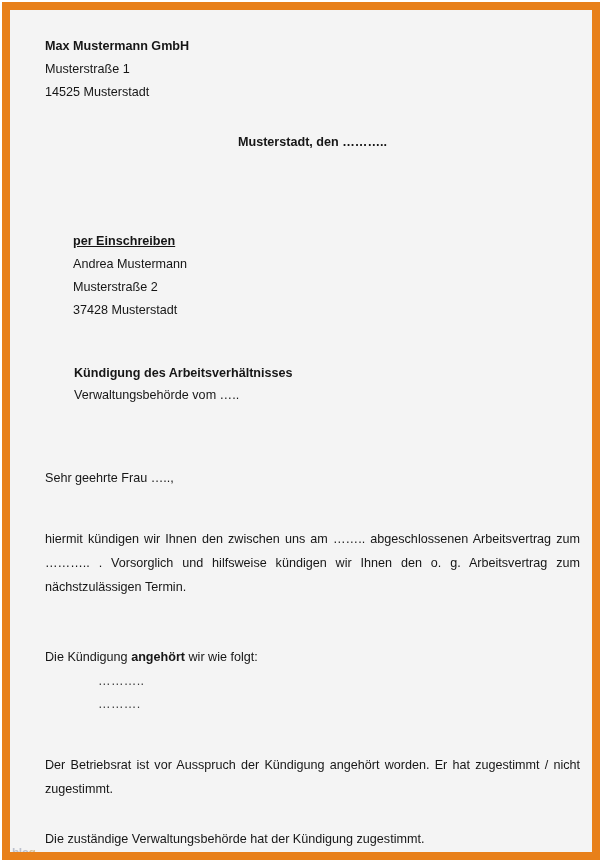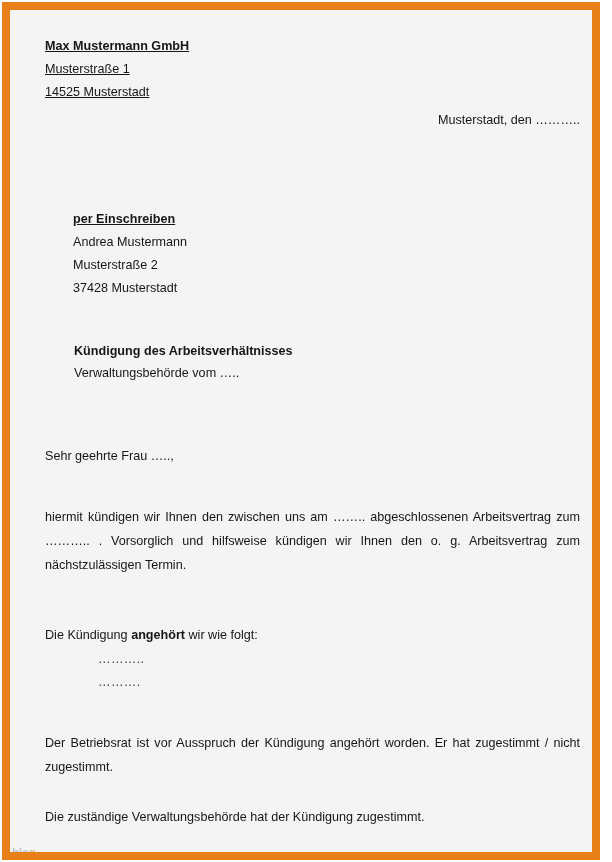--- a/index.html
+++ b/index.html
@@ -45,26 +45,27 @@
     color: #161616;
     font-size: 12.6px;
     line-height: 21px;
   }
 
   .line { white-space: pre; }
   .b { font-weight: bold; }
   .u { text-decoration: underline; }
 
   .sender { margin-top: 26px; }
-  .sender .line { margin-bottom: 2px; text-decoration: underline; }
+  .sender .line { margin-bottom: 2px; }
 
   .dateline {
-    margin-top: 7px;
-    text-align: right;
+    margin-top: 29px;
+    text-align: center;
     padding-right: 0px;
+    font-weight: bold;
   }
 
   .recipient { margin-top: 78px; }
   .recipient .line { margin-bottom: 2px; padding-left: 28px; }
 
   .subject { margin-top: 42px; }
   .subject .line { margin-bottom: 1px; padding-left: 29px; }
 
   .salutation { margin-top: 62px; }
 

